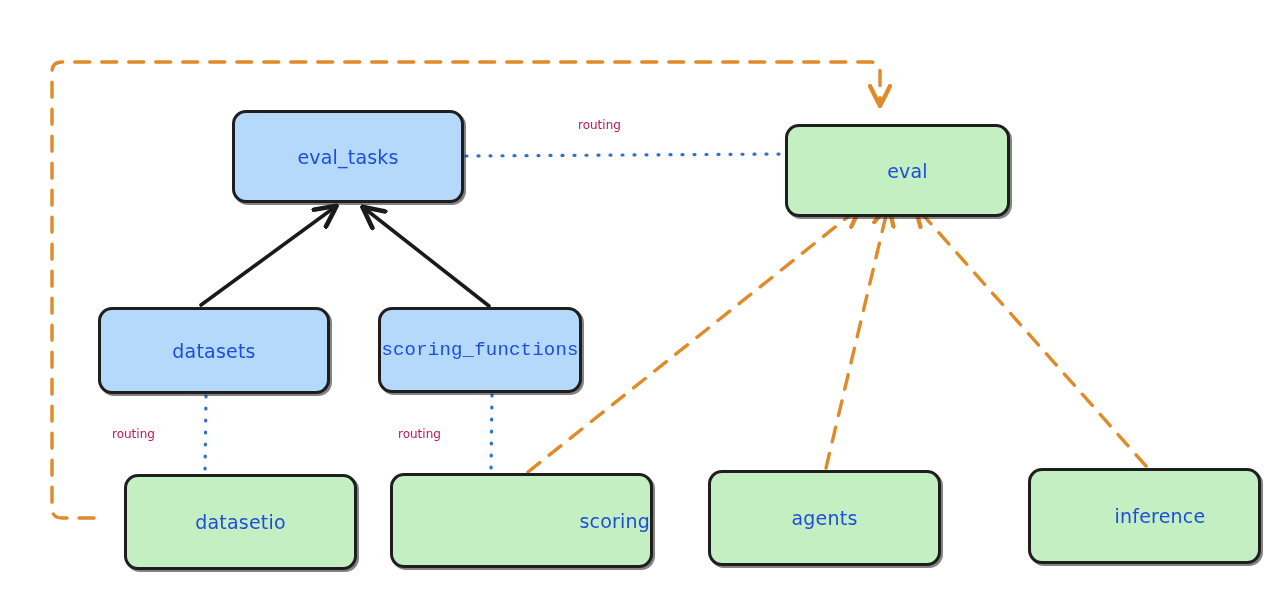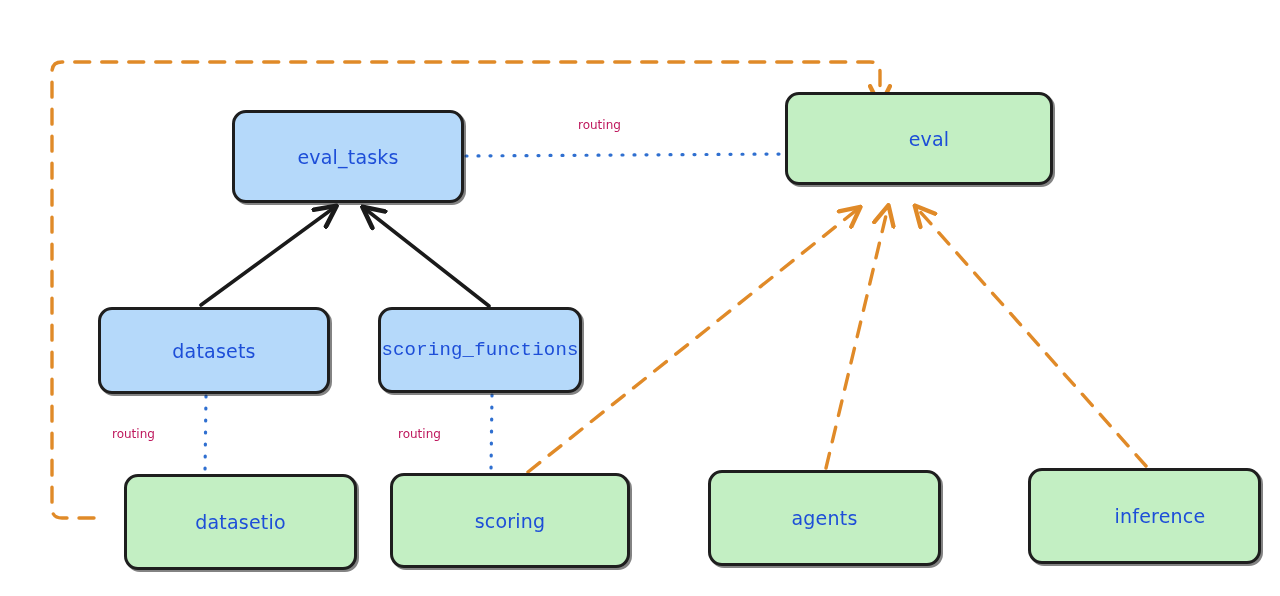--- a/index.html
+++ b/index.html
@@ -80,33 +80,33 @@
     <path d="M 528 472 L 859 208" fill="none" stroke="#e08a28" stroke-width="3.4" stroke-linecap="round" stroke-dasharray="15 12" marker-end="url(#arrow-orange)"></path>
 
     <path d="M 826 468 L 888 207" fill="none" stroke="#e08a28" stroke-width="3.4" stroke-linecap="round" stroke-dasharray="15 12" marker-end="url(#arrow-orange)"></path>
 
     <path d="M 1146 466 L 916 207" fill="none" stroke="#e08a28" stroke-width="3.4" stroke-linecap="round" stroke-dasharray="15 12" marker-end="url(#arrow-orange)"></path>
   </svg>
 
   <div class="node blue" style="left:232px; top:110px; width:232px; height:93px;">
       <span>eval_tasks</span>
     </div>
-  <div class="node green" style="left:785px; top:92px; width:268px; height:93px;padding-left:20px;">
+  <div class="node green" style="left:785px; top:124px; width:225px; height:93px;padding-left:20px;">
       <span>eval</span>
     </div>
   <div class="node blue" style="left:98px;  top:307px; width:232px; height:87px;">
       <span>datasets</span>
     </div>
   <div class="node blue" style="left:378px; top:307px; width:204px; height:86px;font-family:Liberation Mono, monospace;">
       <span>scoring_functions</span>
     </div>
   <div class="node green" style="left:96px;  top:474px; width:233px; height:96px;margin-left:28px;">
       <span>datasetio</span>
     </div>
-  <div class="node green" style="left:390px; top:473px; width:240px; height:95px;">
+  <div class="node green" style="left:390px; top:473px; width:263px; height:95px;justify-content:flex-end;">
       <span>scoring</span>
     </div>
   <div class="node green" style="left:708px; top:470px; width:233px; height:96px;">
       <span>agents</span>
     </div>
   <div class="node green" style="left:1028px;top:468px; width:233px; height:96px;padding-left:31px;">
       <span>inference</span>
     </div>
 
   <div class="edge-label" style="left:578px; top:118px;">routing</div>

